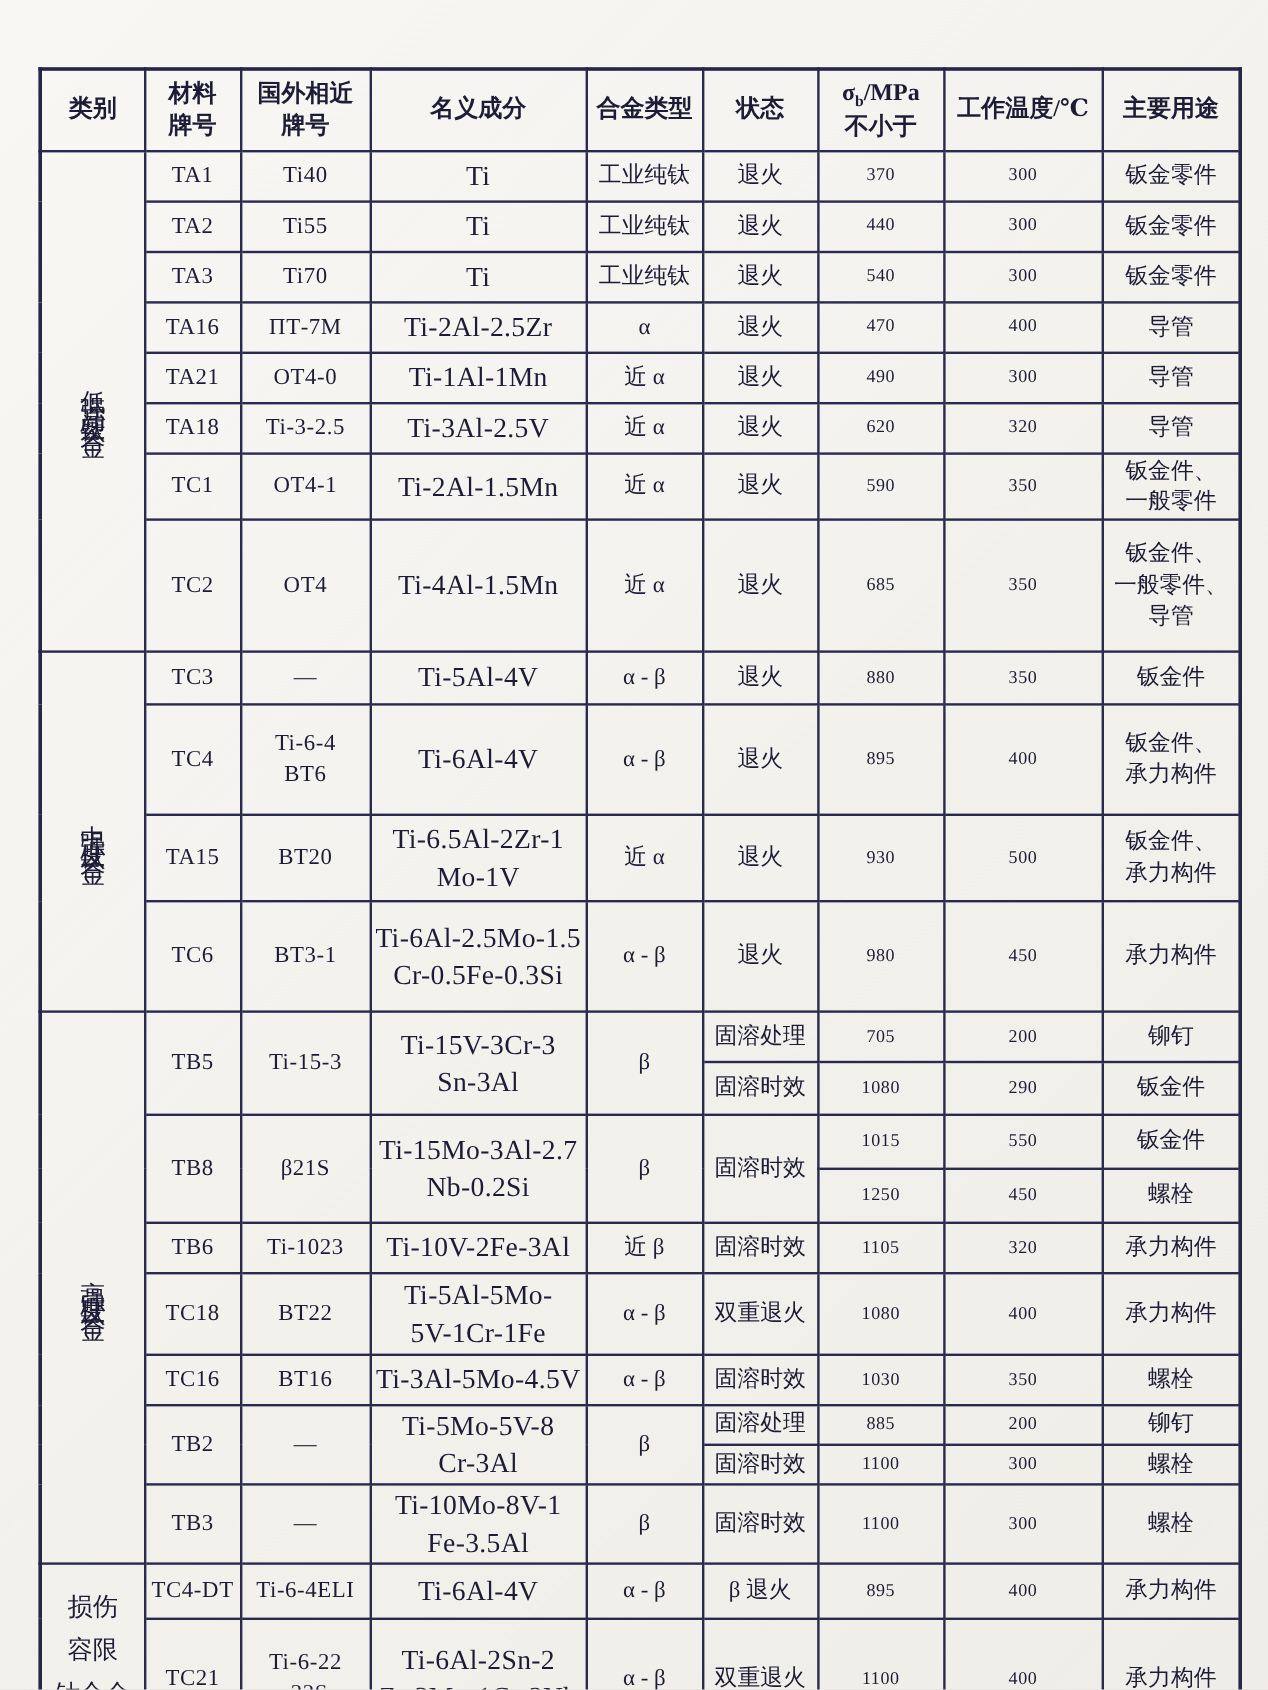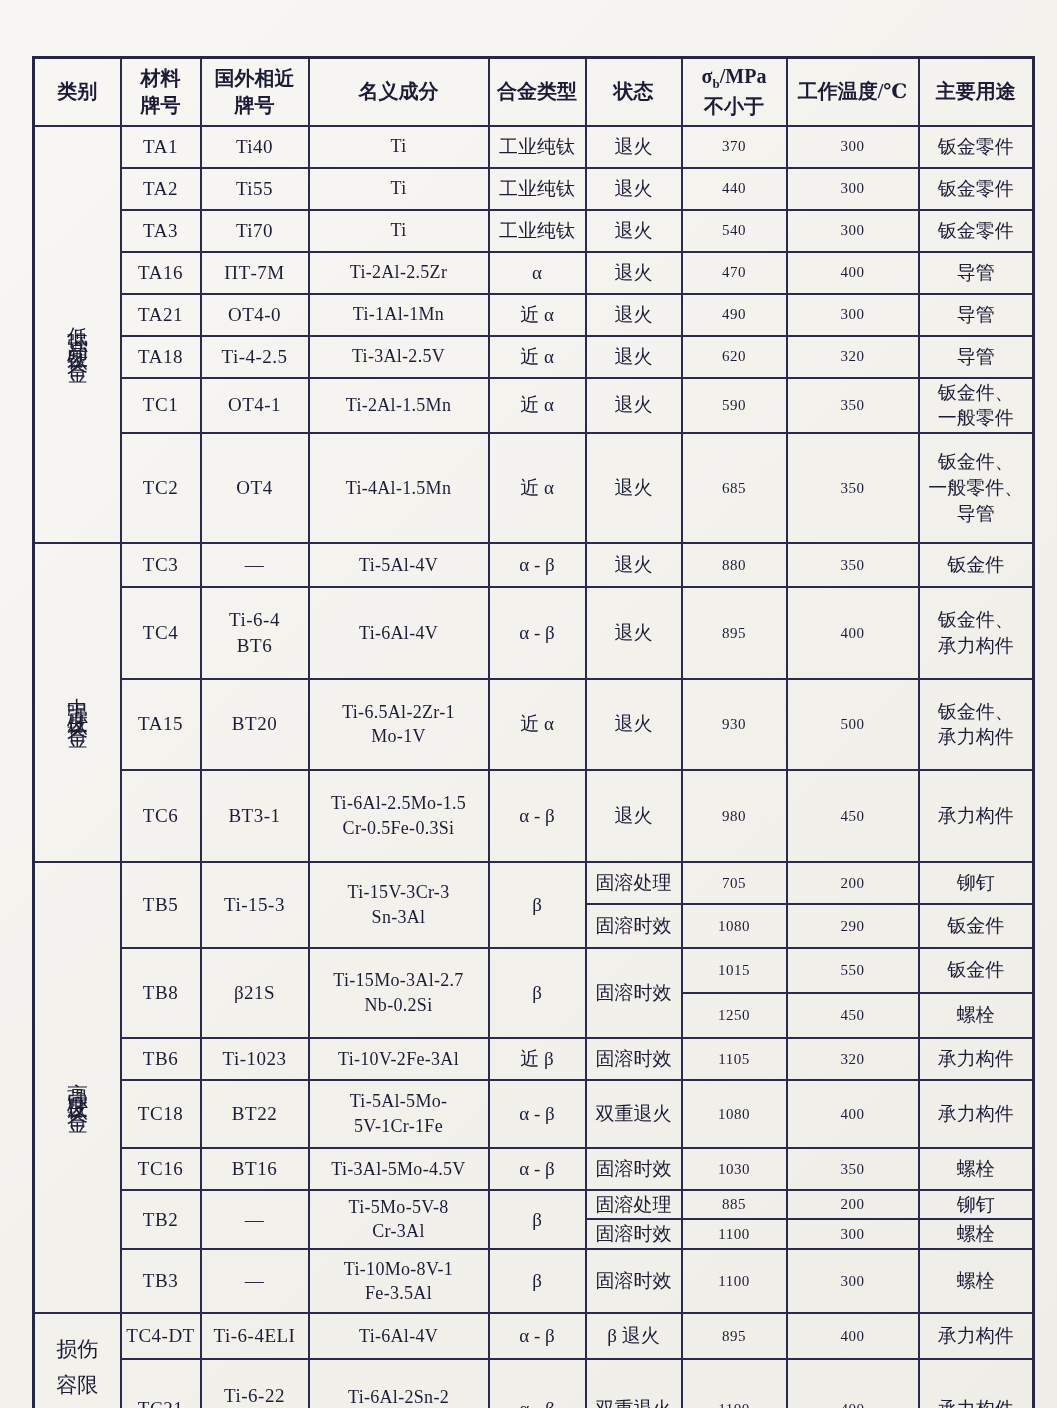--- a/index.html
+++ b/index.html
@@ -23,33 +23,33 @@
     border:2px solid #2a2a4e;
     text-align:center;vertical-align:middle;
     padding:1px 2px;
     font-size:19px;font-weight:normal;
     white-space:pre-line;
     line-height:1.35;
     overflow:hidden;
   }
   table.alloy{border:3px solid #262648;margin-top:48px;}
   th{font-weight:bold;font-size:20px;}
-  .comp{font-size:18px;letter-spacing:0.3px;}
+  .comp{font-size:23px;letter-spacing:0.3px;}
   .num{font-size:15px;letter-spacing:0.5px;}
   .grade{font-size:19px;letter-spacing:0.5px;}
   .cat-v{
     writing-mode:vertical-lr;text-orientation:upright;
     margin:0 auto;letter-spacing:6px;font-size:21px;
     display:inline-block;
   }
   .cat-h{font-size:21px;line-height:1.7;}
   sub{font-size:13px;}
   
   .h68{height:68px}.h42{height:42px}.h64{height:48px}.h110{height:110px}
-  .h44{height:44px}.h80{height:92px}.h90{height:91px}.h45{height:45px}
+  .h44{height:44px}.h80{height:92px}.h90{height:72px}.h45{height:45px}
   .h70{height:68px}.h29{height:29px}.h66{height:64px}.h46{height:46px}
   .h100{height:100px}
 </style>
 </head>
 <body>
 
 <div class="page">
 <table class="alloy">
   <colgroup>
     <col style="width:87px">
@@ -124,21 +124,21 @@
     <td class="grade">OT4-0</td>
     <td class="comp">Ti-1Al-1Mn</td>
     <td>近 α</td>
     <td>退火</td>
     <td class="num">490</td>
     <td class="num">300</td>
     <td>导管</td>
   </tr>
   <tr class="h42">
     <td class="grade">TA18</td>
-    <td class="grade">Ti-4-2.5</td>
+    <td class="grade">Ti-3-2.5</td>
     <td class="comp">Ti-3Al-2.5V</td>
     <td>近 α</td>
     <td>退火</td>
     <td class="num">620</td>
     <td class="num">320</td>
     <td>导管</td>
   </tr>
   <tr class="h64">
     <td class="grade">TC1</td>
     <td class="grade">OT4-1</td>

